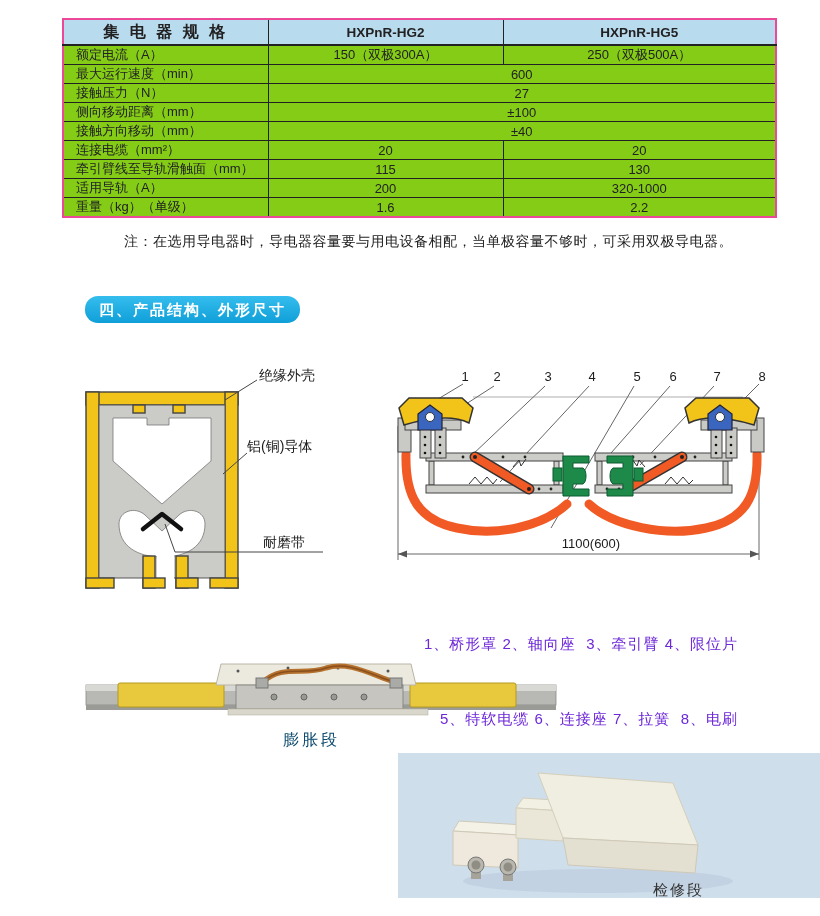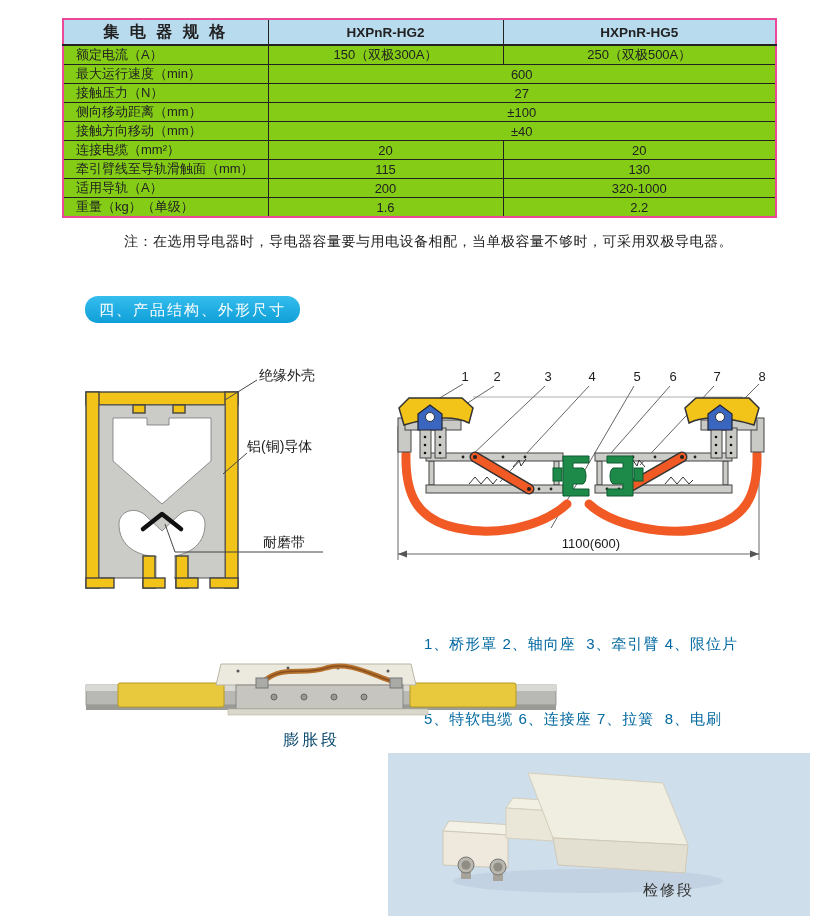--- a/index.html
+++ b/index.html
@@ -32,36 +32,36 @@
   
   .note{
     position:absolute;left:124px;top:233px;font-size:14px;color:#1c1c1c;
     letter-spacing:0.5px;
   }
   
   .section-pill{
     position:absolute;left:85px;top:296px;height:27px;line-height:27px;
     padding:0 14px;border-radius:13px;
     background:linear-gradient(#35bdee,#0f9fd8);
-    color:#ffffff;font-size:15px;font-weight:normal;letter-spacing:2px;
+    color:#ffffff;font-size:15px;font-weight:bold;letter-spacing:2px;
   }
   
   .xsec{position:absolute;left:73px;top:356px;}
   .mech{position:absolute;left:393px;top:368px;}
   .legend{
-    position:absolute;left:424px;top:581px;font-size:15px;color:#0369a1;
-    line-height:25px;letter-spacing:1px;white-space:pre;
+    position:absolute;left:424px;top:581px;font-size:15px;color:#6d28d9;
+    line-height:25px;letter-spacing:1px;white-space:pre;text-align:right;
   }
   .photo1{position:absolute;left:78px;top:652px;}
   .caption1{
     position:absolute;left:283px;top:730px;font-size:16px;color:#0c4a6e;
     letter-spacing:3px;
   }
   .photo2{
-    position:absolute;left:388px;top:753px;width:422px;height:163px;
+    position:absolute;left:398px;top:753px;width:422px;height:145px;
     background:#cfdeeb;
   }
   .caption2{
     position:absolute;left:255px;top:128px;font-size:15px;color:#333;
     letter-spacing:2px;
   }
   svg text{font-family:"Liberation Sans","DejaVu Sans",sans-serif;}
 </style>
 </head>
 <body>

